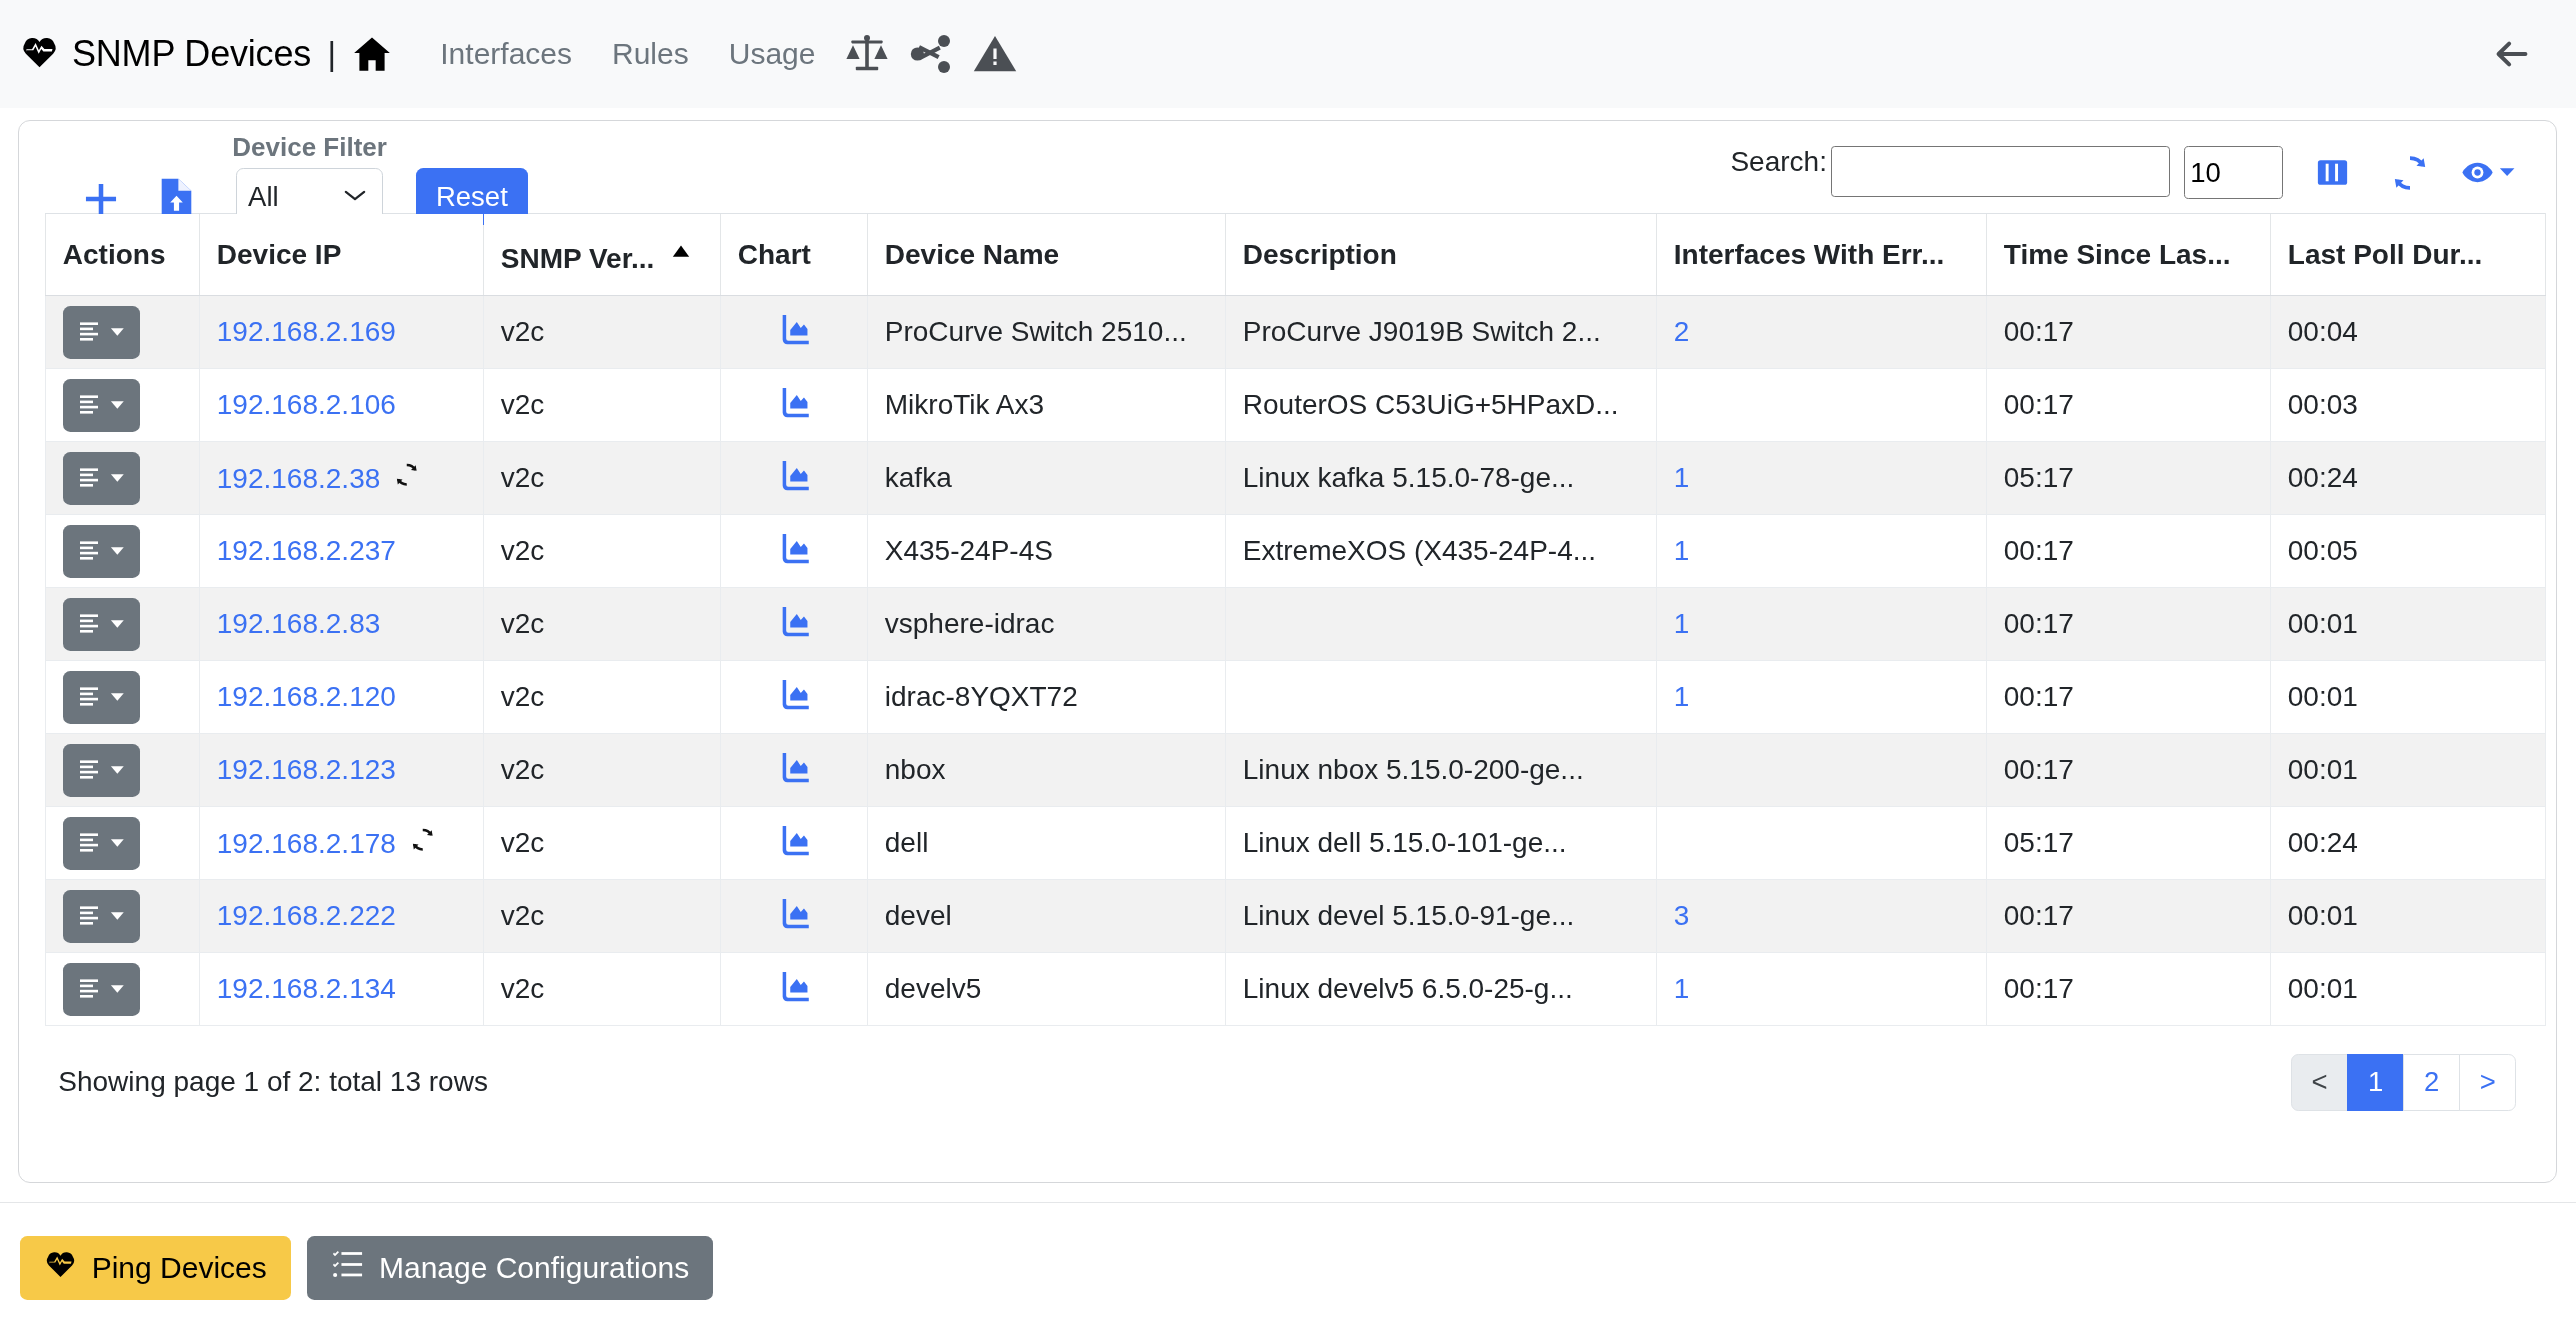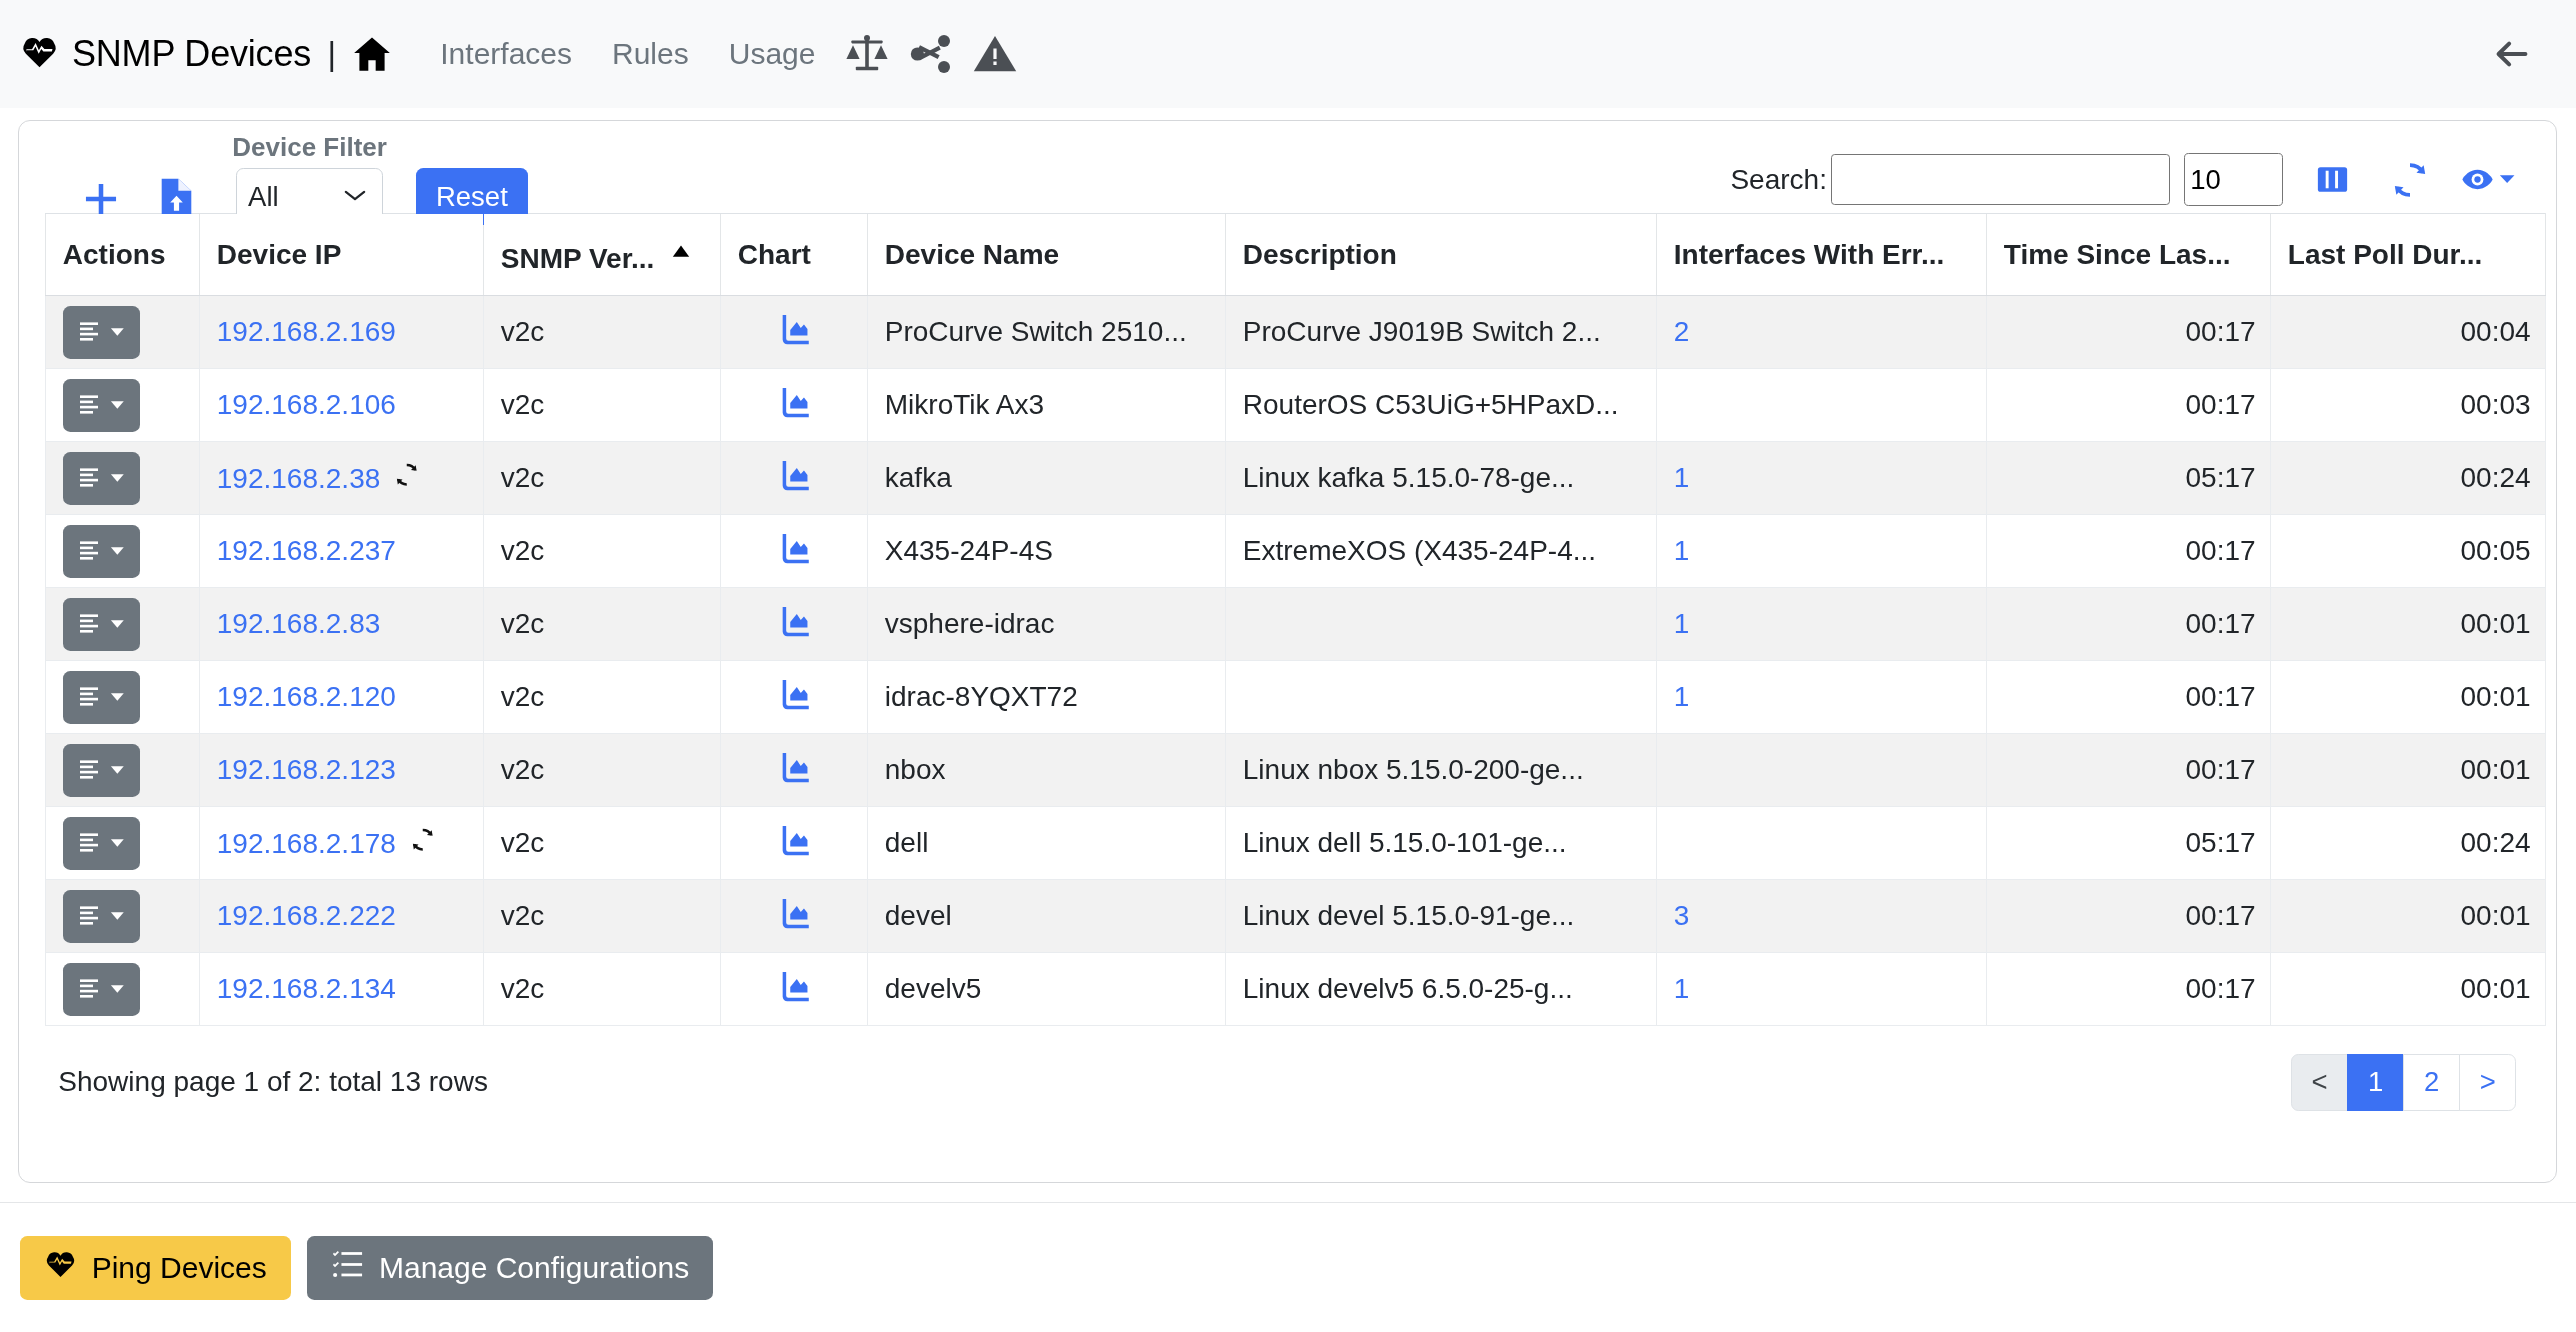--- a/index.html
+++ b/index.html
@@ -83,22 +83,22 @@
   .reset-btn {
     margin-left: 29px;
     background: #3b71f3; color: #fff;
     border: none; border-radius: 7.3px;
     font-size: 27.5px; font-family: "Liberation Sans", sans-serif;
     padding: 0 20px; height: 57px; line-height: 57px;
     cursor: pointer;
   }
 
   .toolbar-right {
-    position: absolute; right: 40px; top: 32px;
-    display: flex; align-items: center; gap: 0;
+    position: absolute; right: 40px; top: 25px;
+    display: flex; align-items: flex-start; gap: 0;
   }
   .search-label { font-size: 28px; color: #212529; margin-right: 3.7px; }
   .search-input {
     width: 339px; height: 51px;
     border: 0.9px solid #757575; border-radius: 3.7px;
     background: #fff; font-size: 27.5px; padding: 0 9.2px;
     font-family: "Liberation Sans", sans-serif;
   }
   .len-select {
     margin-left: 14.7px;
@@ -153,21 +153,21 @@
   .c-dur     { width: 275px; }
 
   .actions-btn {
     display: inline-flex; align-items: center; justify-content: center; gap: 7.3px;
     background: #6c757d; border: none; border-radius: 7.3px;
     width: 77px; height: 53px; cursor: pointer;
   }
   .ip-link { color: #3b71f3; text-decoration: none; }
   .ip-cell { display: inline-flex; align-items: flex-end; gap: 13px; }
   .err-link { color: #3b71f3; text-decoration: none; }
-  .td-center { text-align: right; padding-right: 16.5px; }
+  .td-center { text-align: left; padding-right: 16.5px; }
   .chart-cell { text-align: center; padding-left: 0; padding-right: 0; }
 
   
   .card-footer {
     display: flex; align-items: center; justify-content: space-between;
     padding: 27.5px 40px 0 39px;
   }
   .showing-text { font-size: 28px; color: #212529; }
   .pagination { display: flex; }
   .pg {

